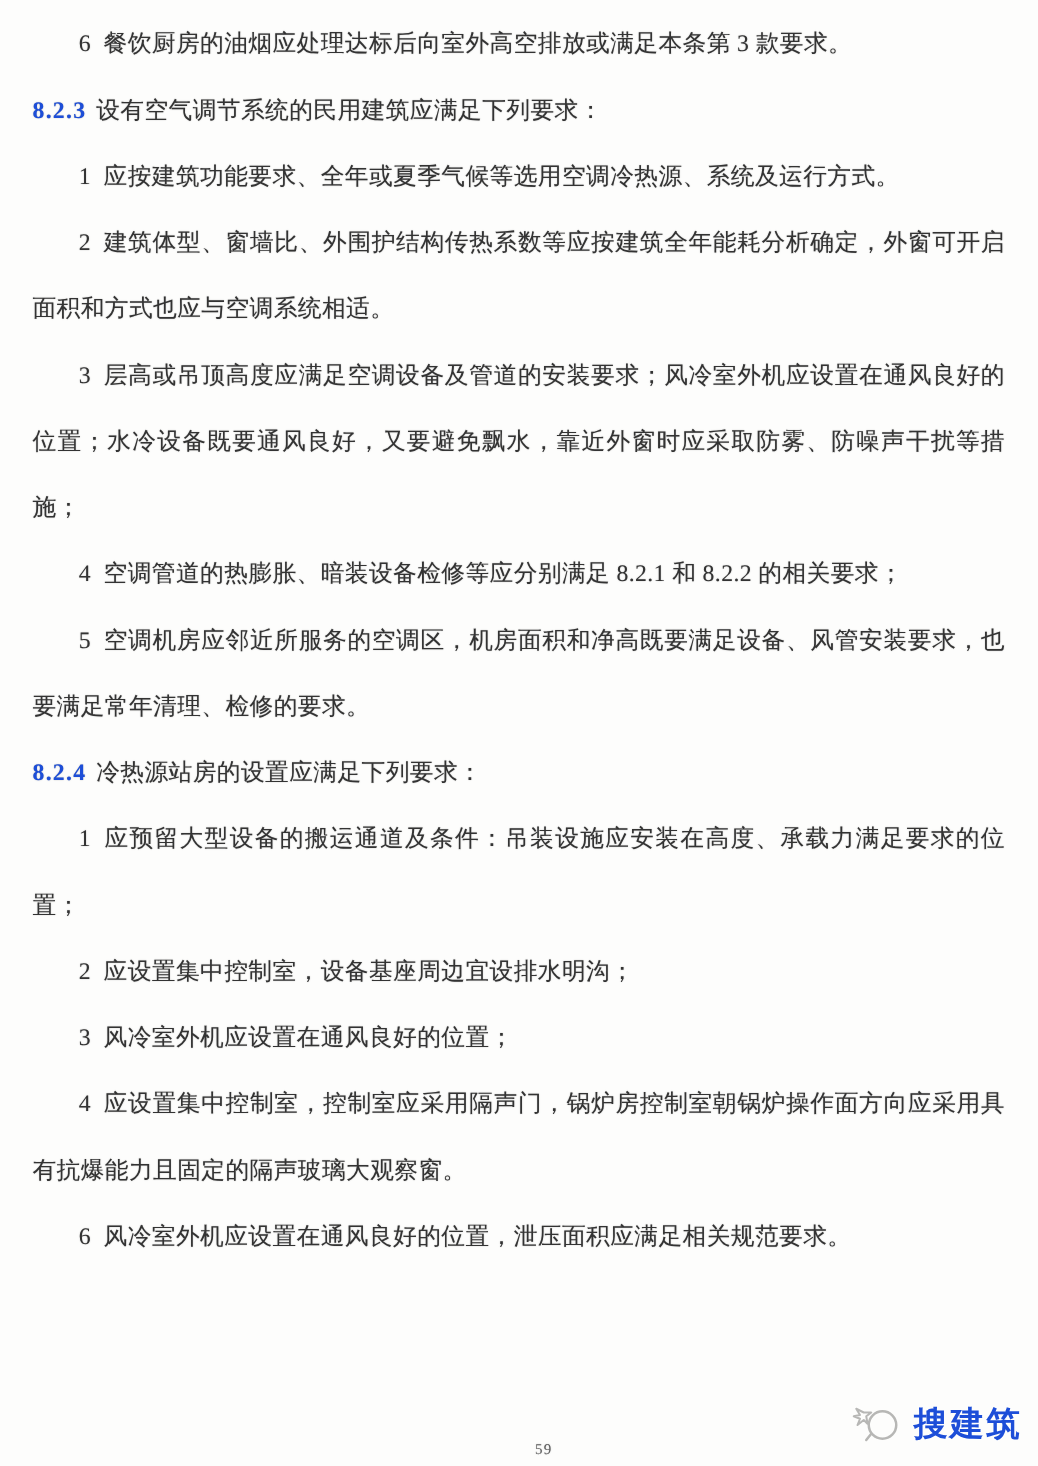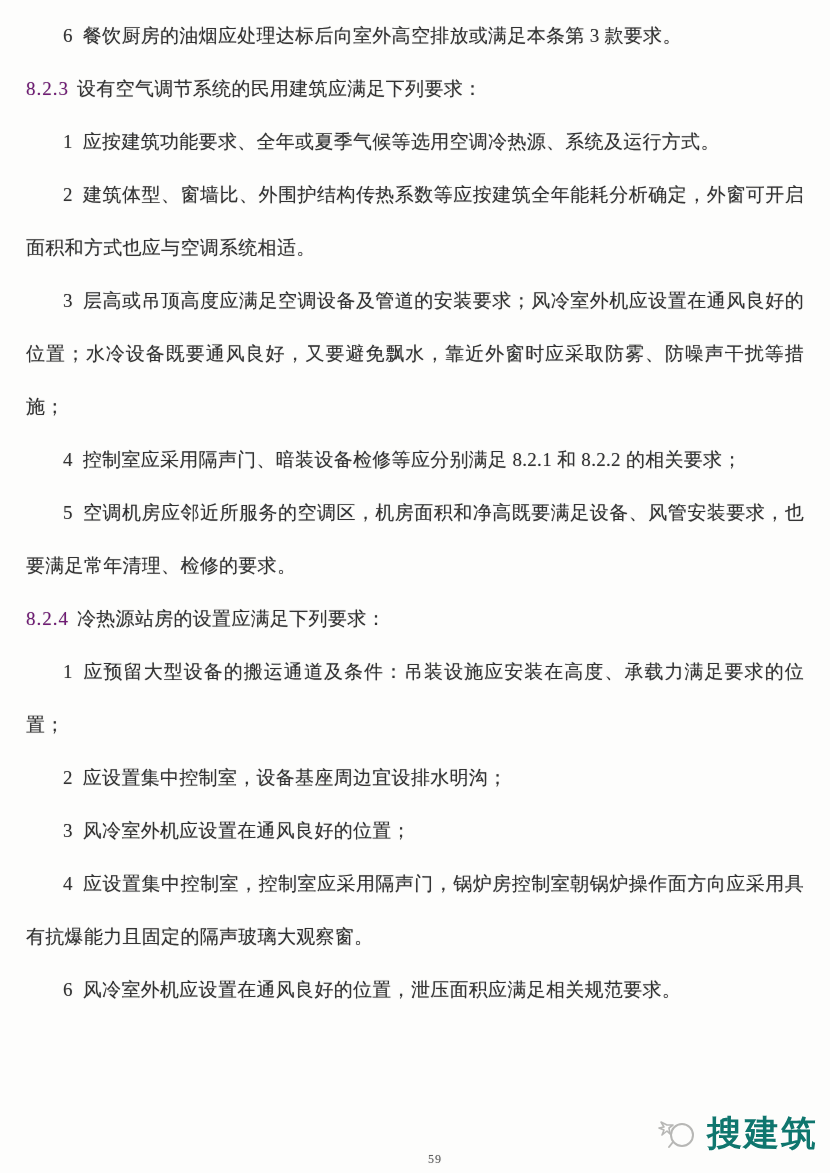--- a/index.html
+++ b/index.html
@@ -35,24 +35,24 @@
   .para.item {
     text-indent: 37px;
   }
   .para.section {
     text-indent: 0;
   }
   .num {
     padding-right: 10px;
   }
   .section .num {
-    font-weight: normal;
+    font-weight: bold;
     letter-spacing: 1px;
     padding-right: 8px;
-    color: #701a75;
+    color: #1d4ed8;
   }
   .page-number {
     position: absolute;
     left: 385px;
     bottom: 6px;
     width: 100px;
     text-align: center;
     font-size: 12px;
     color: #5f5f5f;
     letter-spacing: 1px;
@@ -60,23 +60,23 @@
   }
   .watermark {
     position: absolute;
     right: 12px;
     bottom: 16px;
     display: flex;
     align-items: center;
     gap: 8px;
   }
   .watermark-label {
-    font-size: 35px;
+    font-size: 27px;
     font-weight: bold;
-    color: #0f766e;
+    color: #1d4ed8;
     letter-spacing: 2px;
     text-shadow: 0 0 1px rgba(255,255,255,0.8);
   }
   .watermark-icon svg {
     display: block;
   }
 </style>
 </head>
 <body>
 
@@ -86,21 +86,21 @@
   <p class="para item"><span class="num">6</span><span>餐饮厨房的油烟应处理达标后向室外高空排放或满足本条第 3 款要求。</span></p>
 
   <p class="para section"><span class="num">8.2.3</span><span>设有空气调节系统的民用建筑应满足下列要求：</span></p>
 
   <p class="para item"><span class="num">1</span><span>应按建筑功能要求、全年或夏季气候等选用空调冷热源、系统及运行方式。</span></p>
 
   <p class="para item"><span class="num">2</span><span>建筑体型、窗墙比、外围护结构传热系数等应按建筑全年能耗分析确定，外窗可开启面积和方式也应与空调系统相适。</span></p>
 
   <p class="para item"><span class="num">3</span><span>层高或吊顶高度应满足空调设备及管道的安装要求；风冷室外机应设置在通风良好的位置；水冷设备既要通风良好，又要避免飘水，靠近外窗时应采取防雾、防噪声干扰等措施；</span></p>
 
-  <p class="para item"><span class="num">4</span><span>控制室应采用隔声门、暗装设备检修等应分别满足 8.2.1 和 8.2.2 的相关要求；</span></p>
+  <p class="para item"><span class="num">4</span><span>空调管道的热膨胀、暗装设备检修等应分别满足 8.2.1 和 8.2.2 的相关要求；</span></p>
 
   <p class="para item"><span class="num">5</span><span>空调机房应邻近所服务的空调区，机房面积和净高既要满足设备、风管安装要求，也要满足常年清理、检修的要求。</span></p>
 
   <p class="para section"><span class="num">8.2.4</span><span>冷热源站房的设置应满足下列要求：</span></p>
 
   <p class="para item"><span class="num">1</span><span>应预留大型设备的搬运通道及条件：吊装设施应安装在高度、承载力满足要求的位置；</span></p>
 
   <p class="para item"><span class="num">2</span><span>应设置集中控制室，设备基座周边宜设排水明沟；</span></p>
 
   <p class="para item"><span class="num">3</span><span>风冷室外机应设置在通风良好的位置；</span></p>

